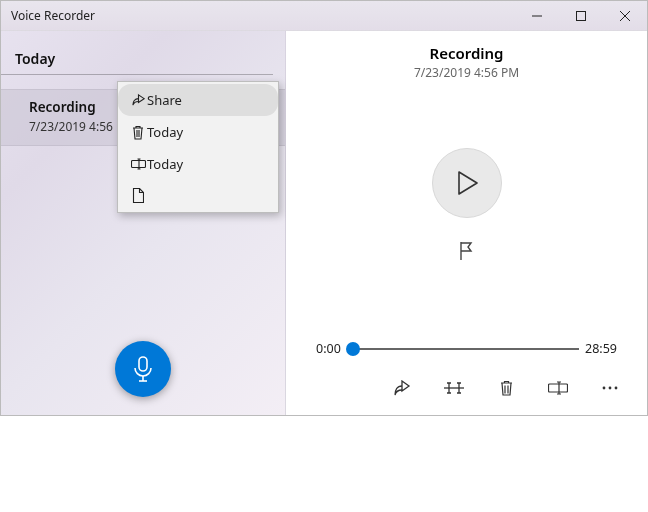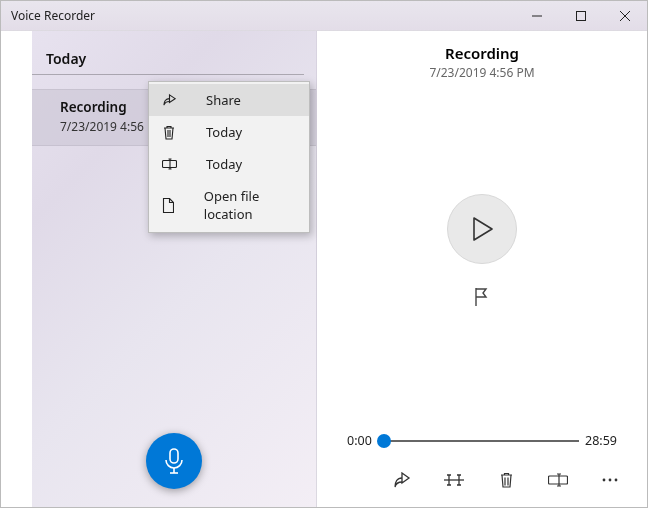--- a/index.html
+++ b/index.html
@@ -1,38 +1,38 @@
 <!DOCTYPE html>
 <html><head>
 <meta charset="utf-8">
 <style>
   * { box-sizing: border-box; margin: 0; padding: 0; font-family: "Segoe UI", system-ui, sans-serif; }
   html, body { width: 648px; height: 512px; overflow: hidden; }
   .window {
-    width: 648px; height: 508px;
+    width: 648px; height: 416px;
     display: flex; flex-direction: column;
     background: #fff;
     border: 1px solid #bbb;
   }
   
   .titlebar {
     height: 30px; display: flex; align-items: center;
     background: linear-gradient(180deg,#e9e6ee,#e3dde8);
     border-bottom: 1px solid rgba(0,0,0,0.05);
   }
   .titlebar .title { font-size: 12px; padding-left: 10px; color: #222; flex: 1; }
   .win-btn { width: 44px; height: 30px; display: flex; align-items: center; justify-content: center; }
   .win-btn svg { display:block; }
   
   .body { flex: 1; display: flex; min-height: 0; }
   .sidebar {
     width: 285px; position: relative;
     background: linear-gradient(135deg,#e7e2ef 0%, #e0dae8 25%, #e8e5ef 55%, #f3eef5 100%);
     border-right: 1px solid rgba(0,0,0,0.06);
-    display: flex; flex-direction: column; margin-left: 31px;
+    display: flex; flex-direction: column;
   }
   .section-header {
     padding: 18px 14px 6px 14px;
     font-weight: 600; font-size: 14px; color: #111;
     border-bottom: 1px solid rgba(0,0,0,0.25);
     margin: 0 12px 0 0;
   }
   .rec-item {
     margin-top: 14px;
     padding: 8px 14px 10px 28px;
@@ -53,22 +53,22 @@
   
   .context-menu {
     position: absolute; left: 116px; top: 50px;
     width: 162px;
     background: #f2f2f2;
     border: 1px solid #bdbdbd;
     box-shadow: 2px 3px 8px rgba(0,0,0,0.25);
     padding: 2px 0;
   }
   .context-menu .mi {
-    display:flex; align-items:center; gap:29px;
-    padding: 7px 12px; font-size: 13px; color:#222;
+    display:flex; align-items:center; gap:1px;
+    padding: 7px 12px; font-size: 13px; color:#222;border-radius:13px;
   }
   .context-menu .mi.hover { background:#dedede; }
   .context-menu .mi .ico { width:16px; height:16px; display:flex; align-items:center; justify-content:center;}
   
   .main { flex:1; display:flex; flex-direction:column; background:#fff; position:relative; }
   .main-header { text-align:center; padding-top:12px; }
   .main-title { font-weight:600; font-size:15px; }
   .main-sub { font-size:12px; color:#666; margin-top:1px;}
   .play-area { flex:1; display:flex; flex-direction:column; align-items:center; justify-content:center; gap:18px; }
   .play-btn {
@@ -148,21 +148,20 @@
             </span>
             <span>Today</span>
           </div>
           <div class="mi">
             <span class="ico">
               <svg width="12" height="15" viewBox="0 0 12 15" fill="none" stroke="#222" stroke-width="1.1">
                 <path d="M1.5 0.5h6l4 4v10h-10z"></path>
                   <path d="M7.5 0.5v4h4"></path>
                 </svg>
             </span>
-            <span>Open file location</span>
           </div>
         </div>
       </div>
 
       <div class="record-btn">
         <svg width="22" height="28" viewBox="0 0 22 28" fill="none" stroke="#fff" stroke-width="1.6">
           <rect x="7" y="2" width="8" height="14" rx="4" fill="none"></rect>
           <path d="M3 13a8 8 0 0 0 16 0"></path>
             <line x1="11" y1="21" x2="11" y2="26"></line>
             <line x1="7" y1="26" x2="15" y2="26"></line>

